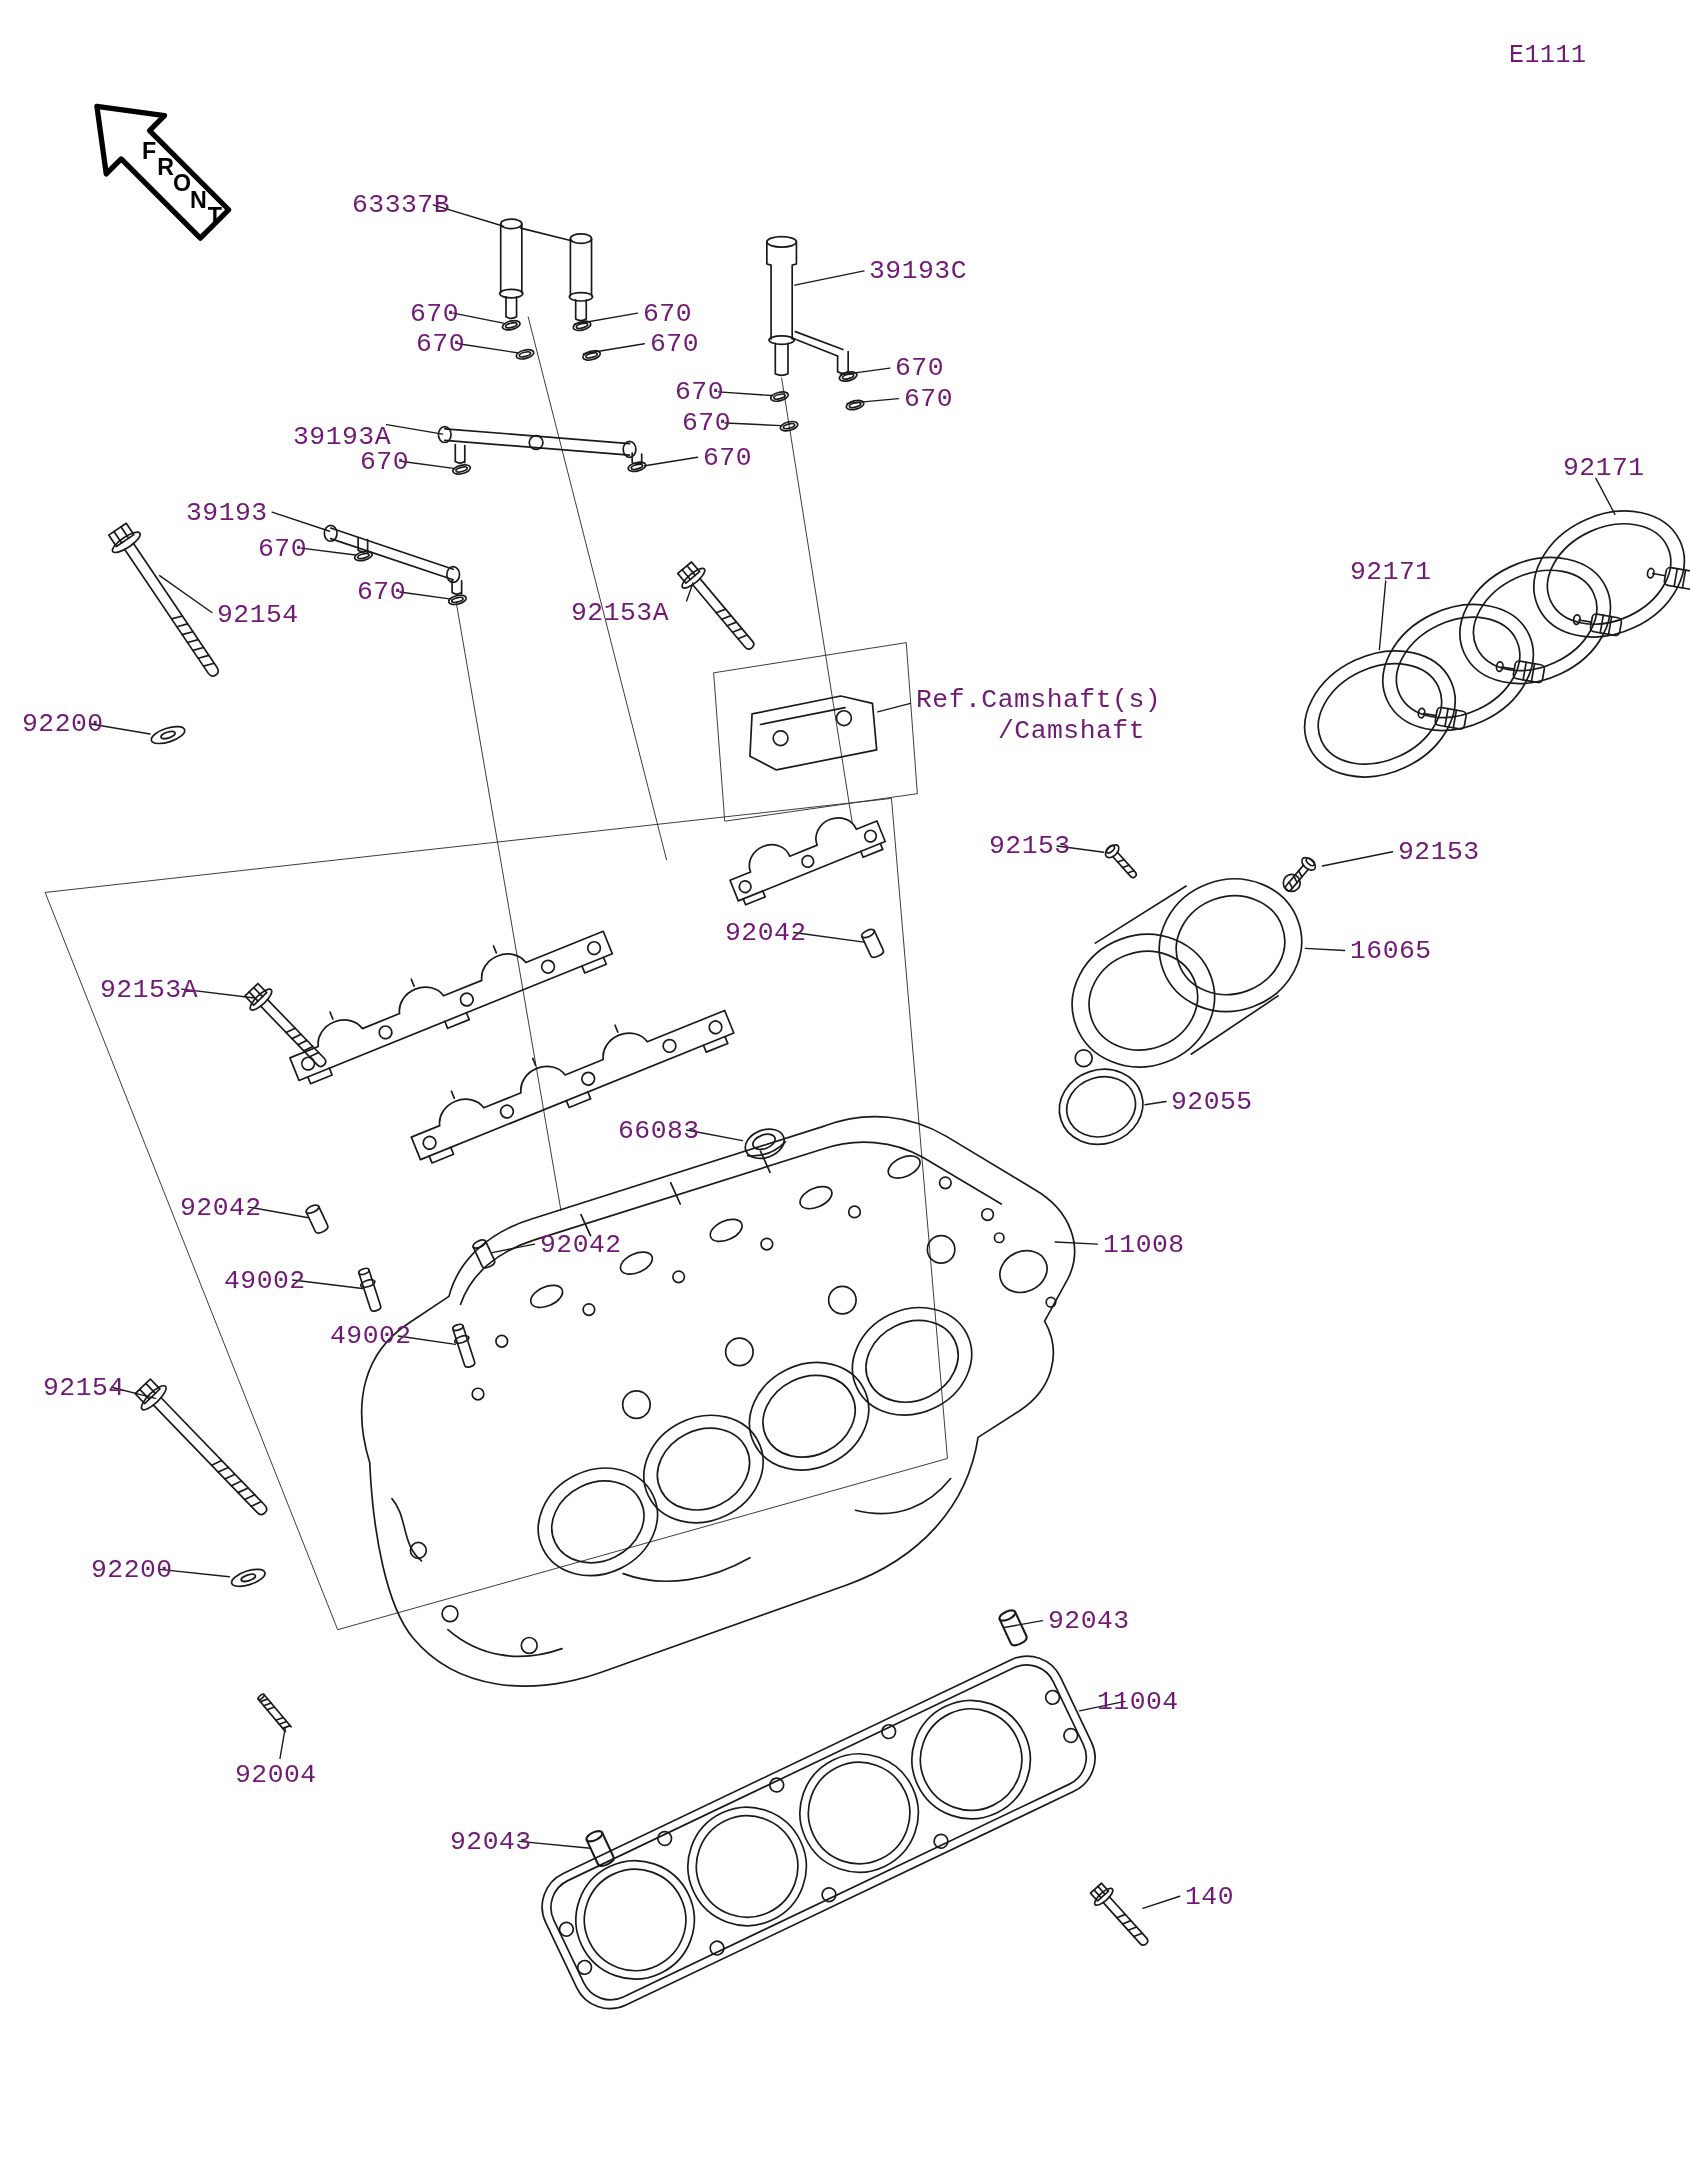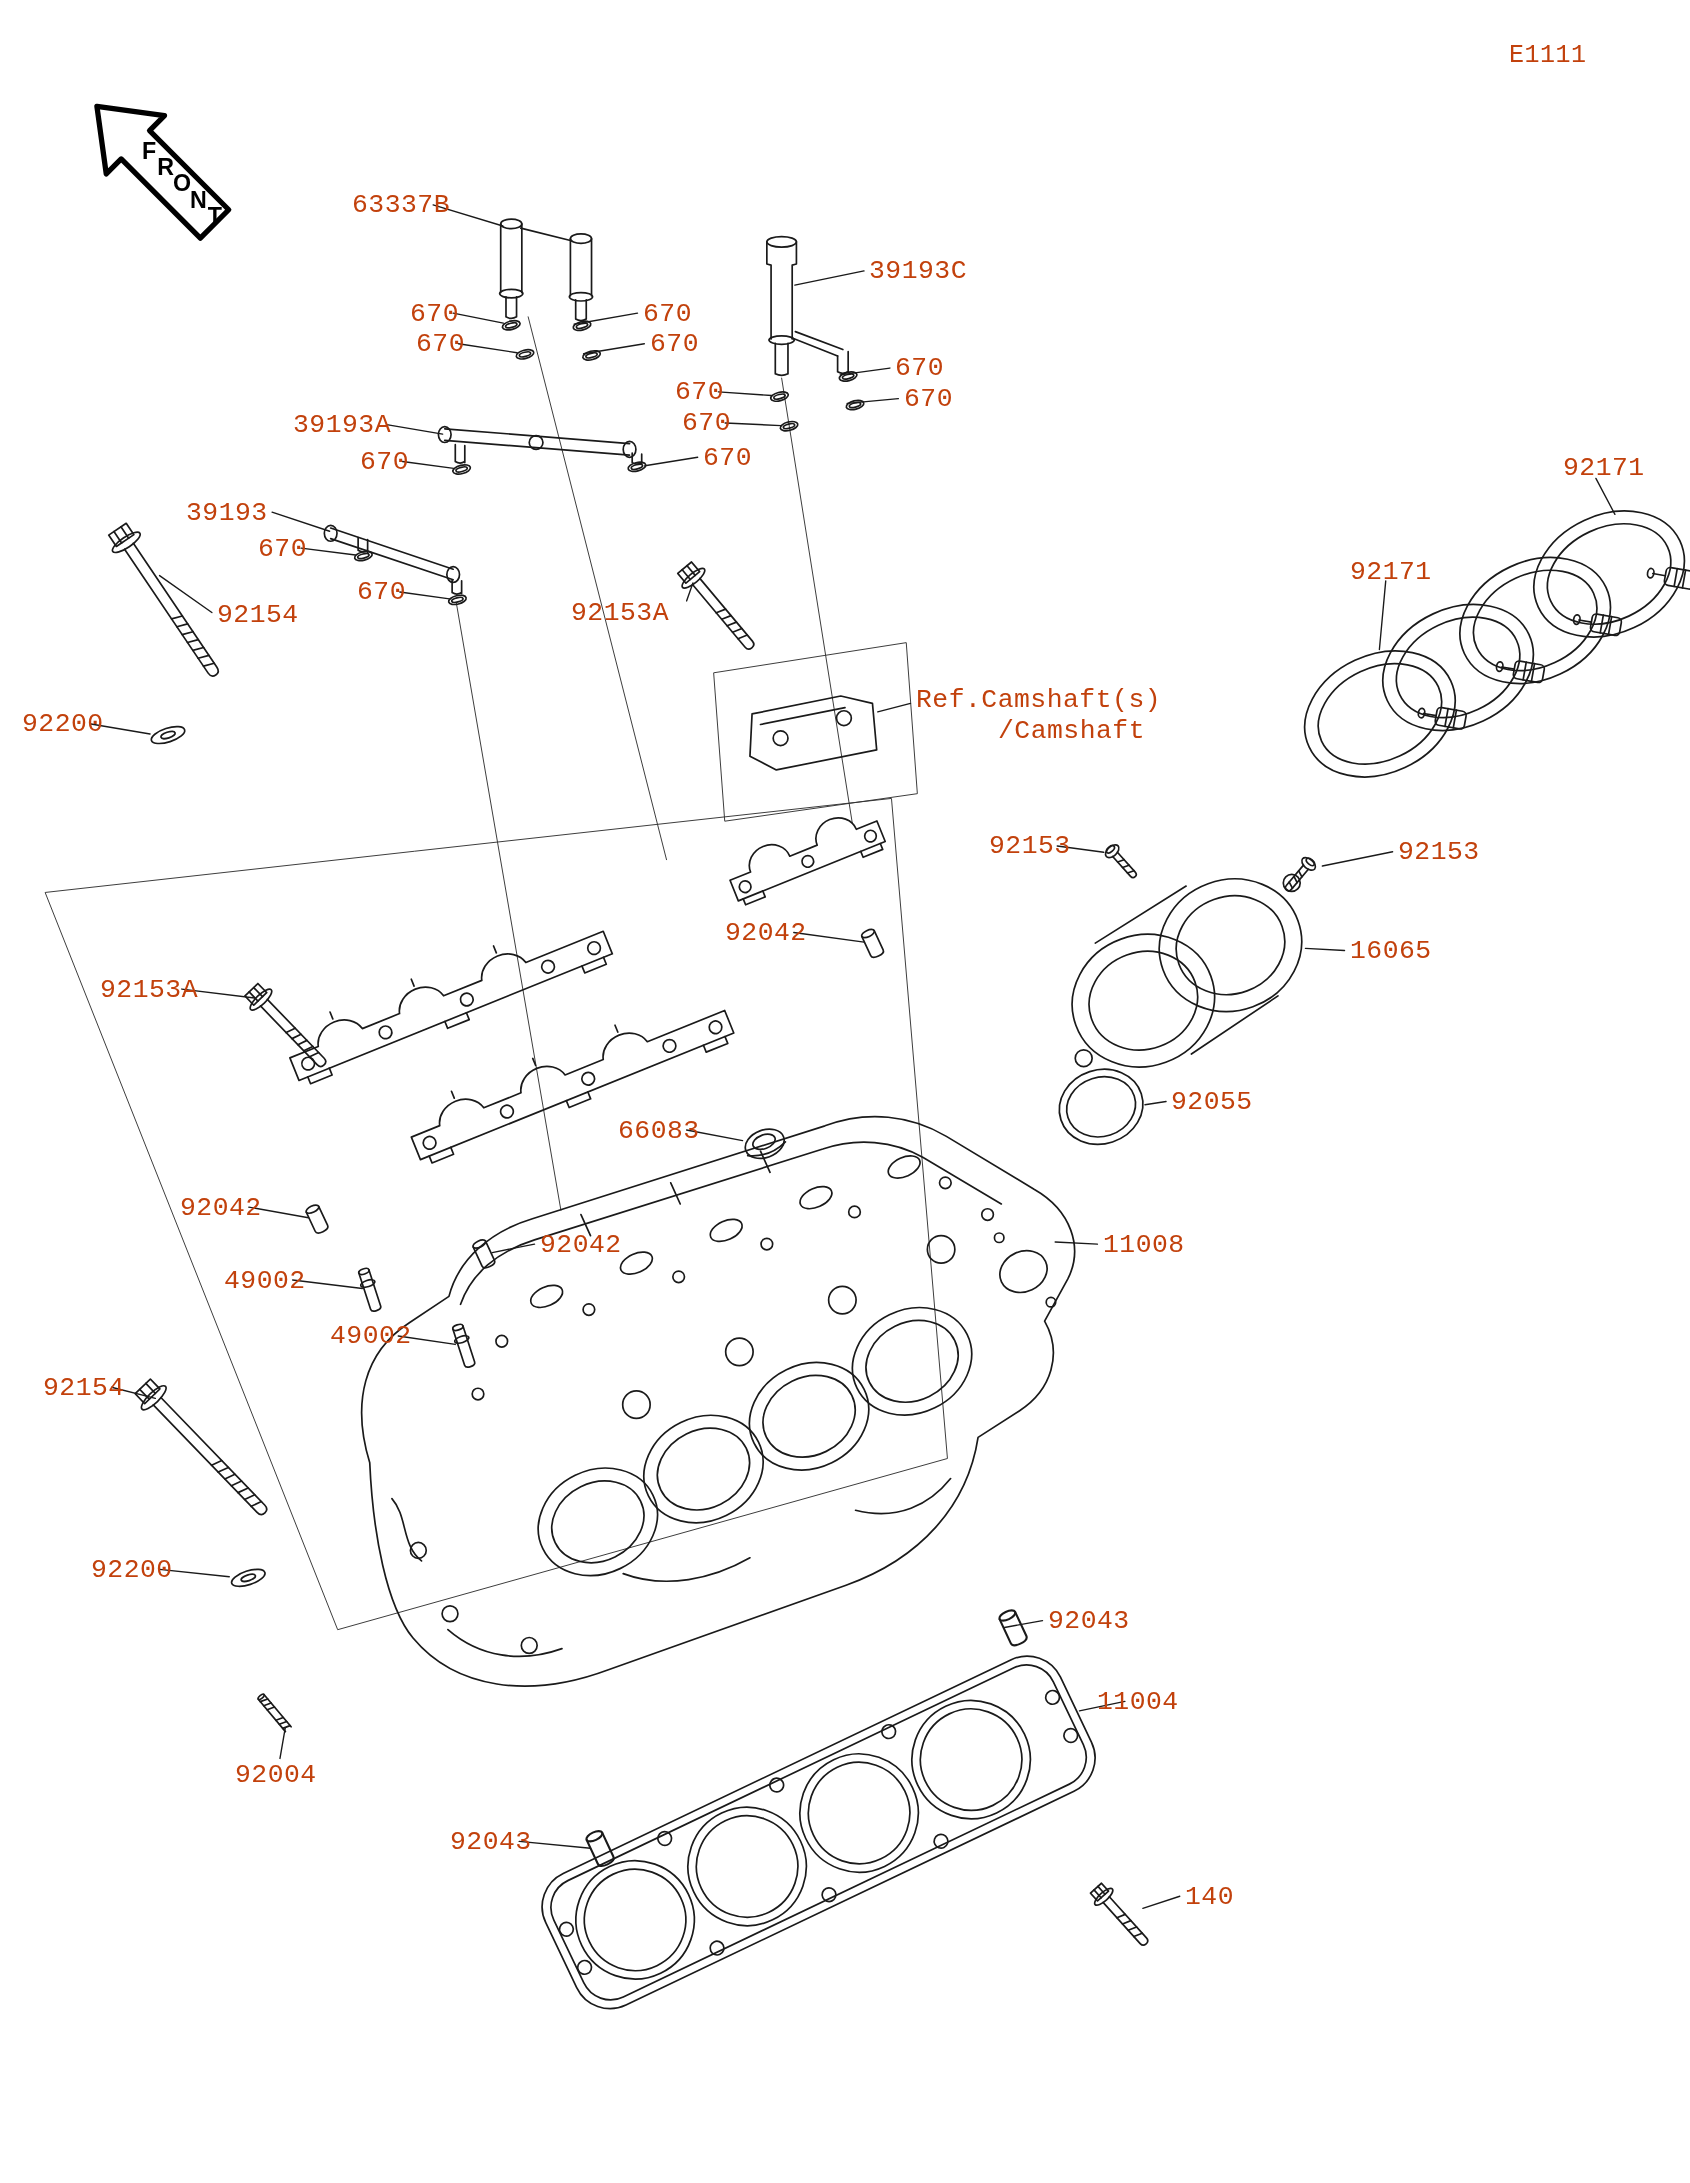--- a/index.html
+++ b/index.html
@@ -1,19 +1,19 @@
 <!DOCTYPE html>
 <html style="font-size:8.5px"><head>
 <meta charset="utf-8">
 <style>
   html,body{margin:0;padding:0;background:#ffffff;}
   .page{position:relative;width:1690px;height:2183px;background:#ffffff;overflow:hidden;
         font-family:"Liberation Mono", monospace;}
   .art{position:absolute;left:0;top:0;width:1690px;height:2183px;}
-  .lbl{position:absolute;font:26.4px/1.05 "Liberation Mono", monospace;color:#c2410c;
+  .lbl{position:absolute;font:26.4px/1.05 "Liberation Mono", monospace;color:#701a75;
        white-space:nowrap;letter-spacing:0.5px;}
   .code{font-size:25px;}
   svg *{vector-effect:none;}
 </style>
 </head>
 <body>
 
 <div class="page">
 
 <svg class="art" viewBox="0 0 3200 4134" fill="none" stroke="#1a1a1a" stroke-width="3.2" stroke-linecap="round" stroke-linejoin="round">
@@ -316,21 +316,21 @@
   <div class="lbl" style="left:352px;top:192px">63337B</div>
   <div class="lbl" style="left:869px;top:258px">39193C</div>
   <div class="lbl" style="left:410px;top:301px">670</div>
   <div class="lbl" style="left:416px;top:331px">670</div>
   <div class="lbl" style="left:643px;top:301px">670</div>
   <div class="lbl" style="left:650px;top:331px">670</div>
   <div class="lbl" style="left:895px;top:355px">670</div>
   <div class="lbl" style="left:904px;top:386px">670</div>
   <div class="lbl" style="left:675px;top:379px">670</div>
   <div class="lbl" style="left:682px;top:410px">670</div>
-  <div class="lbl" style="left:293px;top:412px">39193A</div>
+  <div class="lbl" style="left:293px;top:424px">39193A</div>
   <div class="lbl" style="left:360px;top:449px">670</div>
   <div class="lbl" style="left:703px;top:445px">670</div>
   <div class="lbl" style="left:186px;top:500px">39193</div>
   <div class="lbl" style="left:258px;top:536px">670</div>
   <div class="lbl" style="left:357px;top:579px">670</div>
   <div class="lbl" style="left:217px;top:602px">92154</div>
   <div class="lbl" style="left:571px;top:600px">92153A</div>
   <div class="lbl" style="left:1563px;top:455px">92171</div>
   <div class="lbl" style="left:1350px;top:559px">92171</div>
   <div class="lbl" style="left:22px;top:711px">92200</div>

